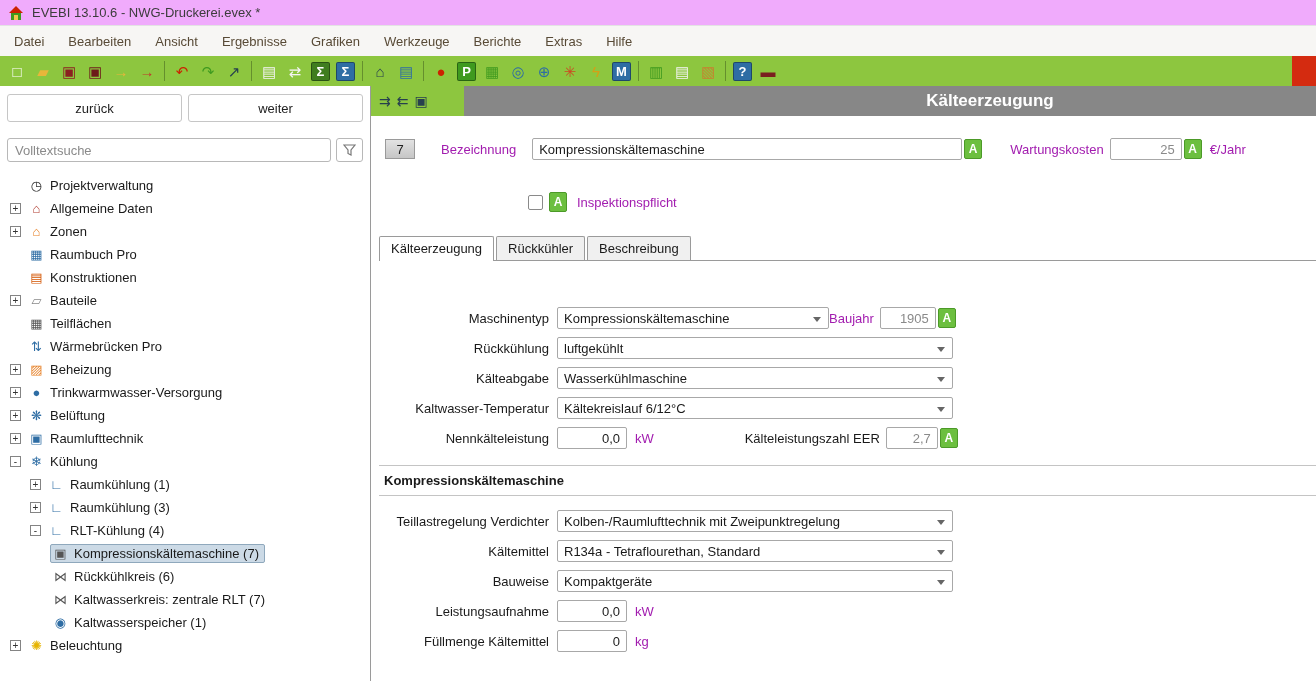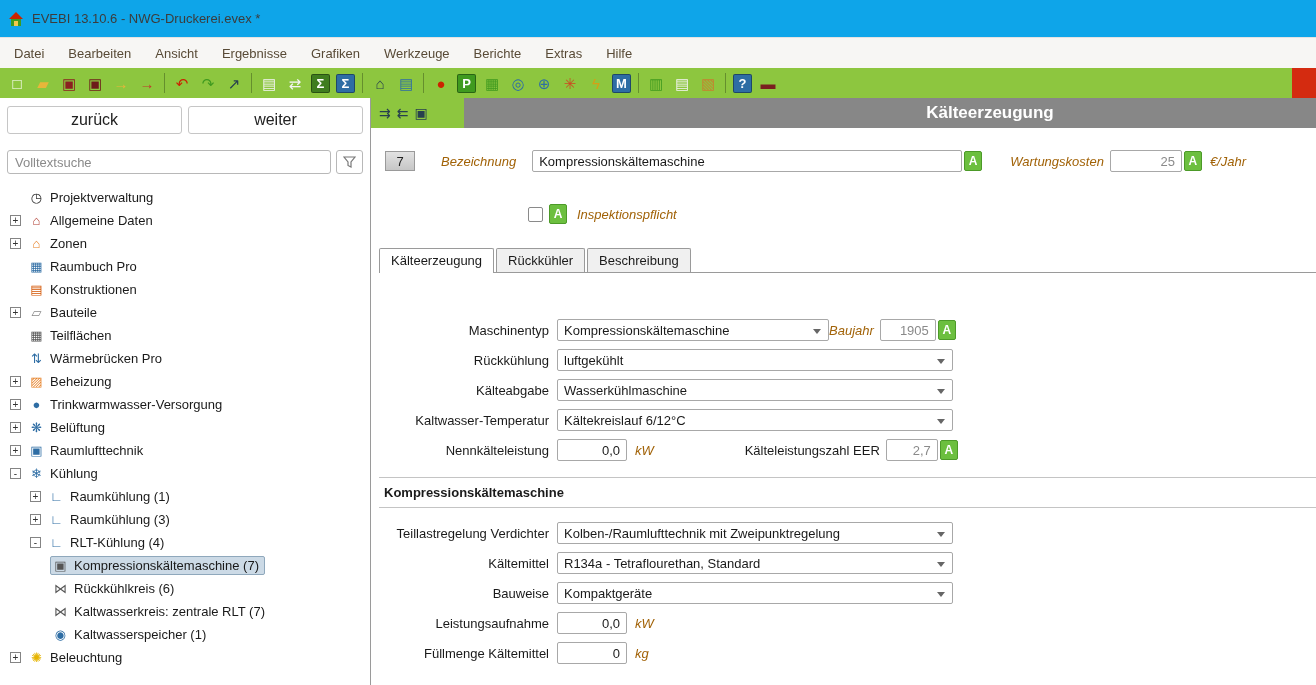--- a/index.html
+++ b/index.html
@@ -1,20 +1,20 @@
 <!DOCTYPE html>
 <html><head>
 <meta charset="utf-8">
 <style>
   * { box-sizing: border-box; margin: 0; padding: 0; }
   html, body { width: 1316px; height: 685px; overflow: hidden; }
   body { font-family: "Liberation Sans", sans-serif; font-size: 13px; background: #fff; color: #1a1a1a; }
 
   
-  .titlebar { height: 38px; background: #0ea5e9; display: flex; align-items: center; gap: 8px; padding-left: 8px; border-bottom: 1px solid #e3e3e3; }
+  .titlebar { height: 26px; background: #f0abfc; display: flex; align-items: center; gap: 8px; padding-left: 8px; border-bottom: 1px solid #e3e3e3; }
   .titlebar .title { color: #3c3c3c; font-size: 13px; }
 
   
   .menubar { height: 30px; background: #f7f6f4; display: flex; align-items: center; padding-left: 2px; }
   .menu-item { padding: 5px 12px; color: #584a36; font-size: 13px; cursor: default; }
 
   
   .toolbar { height: 30px; background: #8dc63f; display: flex; align-items: center; padding: 0 4px; position: relative; }
   .ticon { width: 26px; height: 24px; display: flex; align-items: center; justify-content: center; font-size: 15px; line-height: 1; }
   .ticon.boxed { width: 19px; height: 19px; margin: 0 3px; border-radius: 2px; border: 1px solid rgba(0,0,0,.35); font-size: 13px; font-weight: bold; }
@@ -22,21 +22,21 @@
   .toolbar-accent { position: absolute; right: 0; top: 0; width: 24px; height: 30px; background: #d42b10; }
 
   
   .content { display: flex; height: 595px; }
 
   
   .sidebar { width: 371px; border-right: 1px solid #9a9a9a; display: flex; flex-direction: column; background: #fff; }
   .sidebar-header { height: 25px; flex: 0 0 25px; background: linear-gradient(#f4f4f4, #d7d7d7); border-bottom: 1px solid #b0b0b0; display: flex; align-items: center; gap: 9px; padding: 0 9px; }
   .collapse-glyph { display: inline-block; transform: rotate(90deg); font-size: 13px; color: #333; }
   .nav-buttons { display: flex; gap: 6px; padding: 8px 7px 6px; }
-  .nav-buttons .btn { flex: 1; height: 28px; background: #fff; border: 1px solid #c6c6c6; border-radius: 3px; font-size: 16px; color: #222; display: flex; align-items: center; justify-content: center; cursor: default; }
+  .nav-buttons .btn { flex: 1; height: 28px; background: #fff; border: 1px solid #c6c6c6; border-radius: 3px; font-size: 13px; color: #222; display: flex; align-items: center; justify-content: center; cursor: default; }
   .search-row { display: flex; gap: 5px; padding: 10px 7px 6px; }
   .search-row input { flex: 1; height: 24px; border: 1px solid #b8b8b8; border-radius: 3px; padding: 0 7px; font-size: 13px; font-family: "Liberation Sans", sans-serif; color: #333; }
   .search-row input::placeholder { color: #8a8a8a; }
   .filter-btn { width: 27px; height: 24px; border: 1px solid #b8b8b8; border-radius: 3px; background: #fff; display: flex; align-items: center; justify-content: center; }
 
   .tree { flex: 1; overflow: hidden; padding-top: 6px; }
   .tree-row { height: 23px; display: flex; align-items: center; cursor: default; }
   .expander { width: 11px; height: 11px; flex: 0 0 11px; border: 1px solid #848484; background: #fff; display: flex; align-items: center; justify-content: center; font-size: 10px; line-height: 9px; color: #333; margin-right: 5px; }
   .exp-spacer { width: 16px; flex: 0 0 16px; }
   .row-body { display: flex; align-items: center; gap: 6px; padding: 1px 5px 1px 2px; border: 1px solid transparent; border-radius: 2px; }
@@ -49,21 +49,21 @@
   .main-top { height: 30px; flex: 0 0 30px; display: flex; }
   .mini-toolbar { width: 93px; background: #8dc63f; display: flex; align-items: center; gap: 6px; padding: 0 8px; }
   .mini-icon { font-size: 14px; line-height: 1; }
   .main-title { flex: 1; background: #878787; color: #fff; display: flex; align-items: center; justify-content: center; font-size: 17px; font-weight: bold; }
   .main-title span { transform: translateX(100px); }
 
   .form-area { flex: 1; padding-left: 8px; position: relative; overflow: hidden; }
 
   .head-row { display: flex; align-items: center; margin-top: 22px; }
   .record-box { width: 30px; height: 20px; margin-left: 6px; background: linear-gradient(#e2e2e2, #c6c6c6); border: 1px solid #9a9a9a; display: flex; align-items: center; justify-content: center; color: #222; }
-  .lab { color: #a16207; white-space: nowrap; font-style: italic; }
+  .lab { color: #a21caf; white-space: nowrap; }
   .field { height: 22px; border: 1px solid #a8a8a8; border-radius: 2px; background: #fff; display: flex; align-items: center; padding: 0 6px; }
   .field.num { justify-content: flex-end; }
   .gray { color: #8a8a8a; }
   .abtn { width: 18px; height: 20px; flex: 0 0 18px; background: #6cbf3f; border: 1px solid #4c9a28; border-radius: 2px; color: #fff; font-weight: bold; font-size: 12px; display: flex; align-items: center; justify-content: center; margin-left: 2px; }
 
   .check-row { display: flex; align-items: center; gap: 4px; margin: 32px 0 0 149px; }
   .checkbox { width: 15px; height: 15px; border: 1px solid #8a8a8a; border-radius: 2px; background: #fff; }
 
   .tabs-row { display: flex; align-items: flex-end; margin-top: 24px; border-bottom: 1px solid #9a9a9a; }
   .tab { border: 1px solid #9a9a9a; border-bottom: none; border-radius: 2px 2px 0 0; background: #f0f0f0; padding: 4px 11px; margin-right: 2px; font-size: 13px; cursor: default; }

